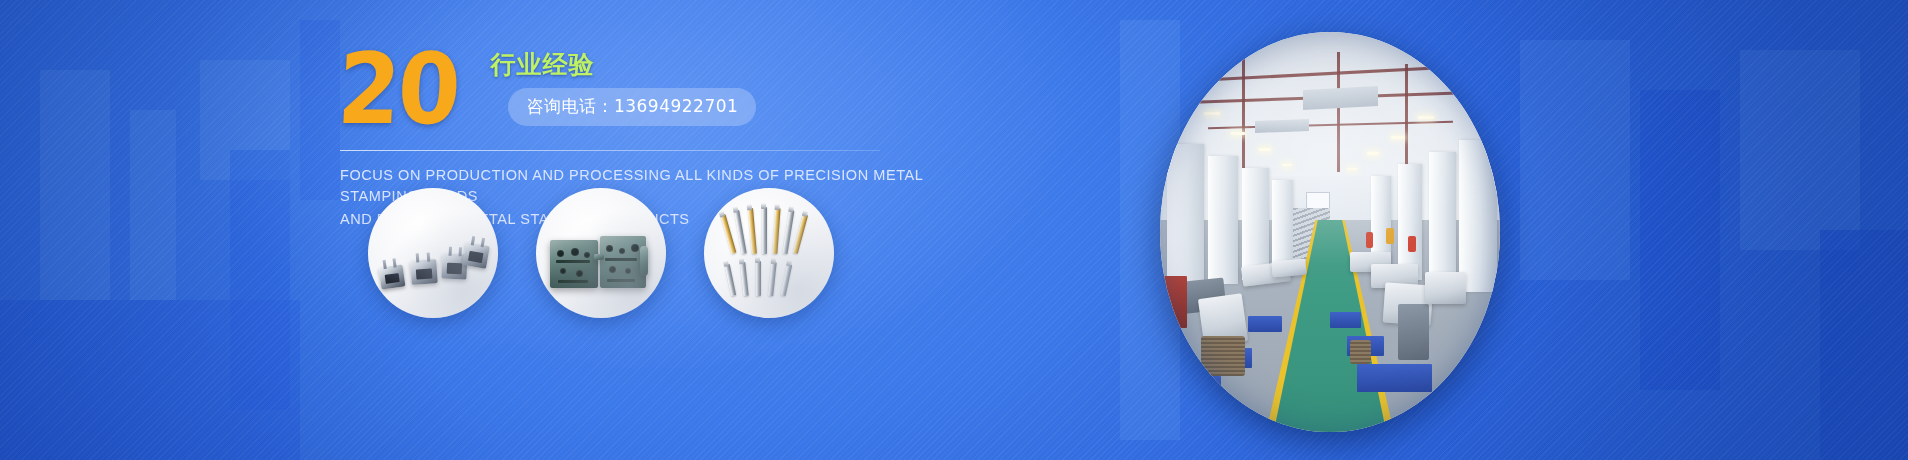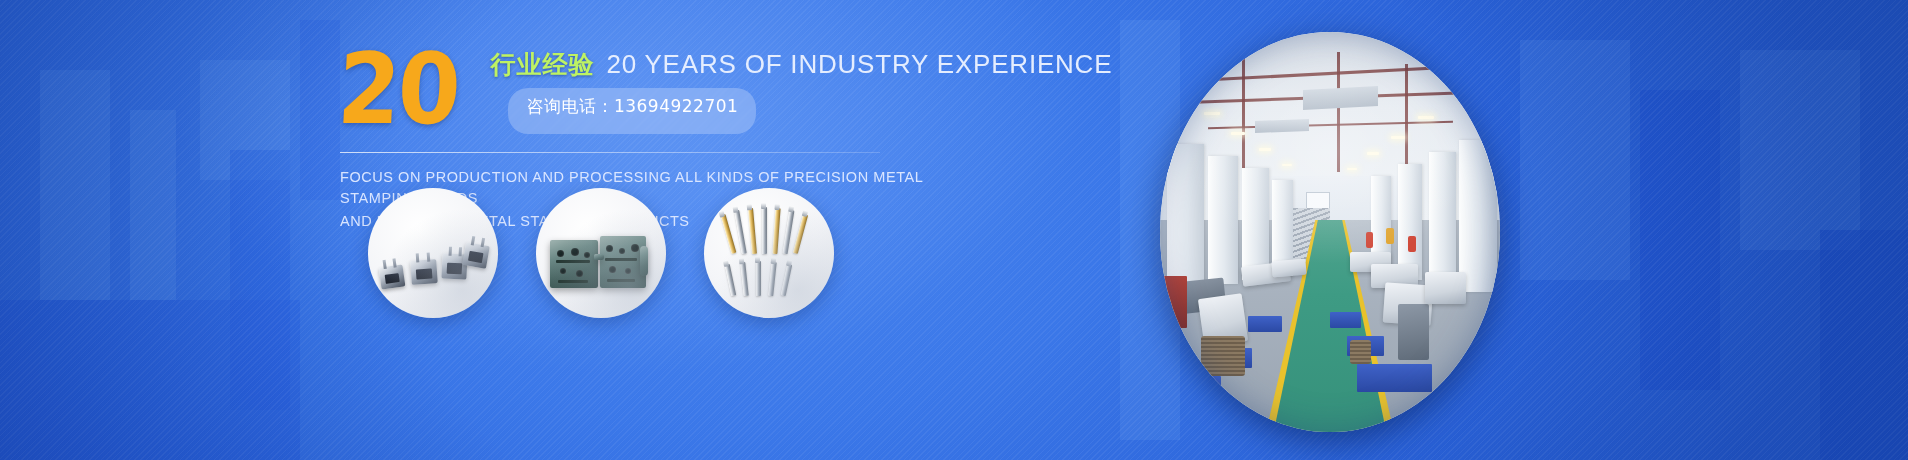--- a/index.html
+++ b/index.html
@@ -94,21 +94,21 @@
     font-weight:bold;
     font-size:38px;
     color:#ffffff;
     letter-spacing:2px;
     text-shadow:0 2px 5px rgba(10,35,95,.45);
   }
   .phone-pill {
     margin-left:18px;
     background:rgba(255,255,255,0.24);
     border-radius:20px;
-    padding:7px 18px 16px;
+    padding:7px 18px 8px;
     display:flex; align-items:center;
     backdrop-filter:blur(1px);
   }
   .phone-pill span {
     font-family:"DejaVu Sans","Liberation Sans", sans-serif;
     font-size:17px;
     color:#ffffff;
     letter-spacing:.5px;
     white-space:nowrap;
   }
@@ -340,21 +340,20 @@
   <div class="bg-vignette"></div>
 
   <div class="textblock">
     <div class="headrow">
 
       <div class="big20">20</div>
 
       <div class="titles">
         <div class="line1">
           <div class="cn-small">行业经验</div>
-          <div class="en-head">20 YEARS OF INDUSTRY EXPERIENCE</div>
         </div>
 
         <div class="line2">
           <div class="phone-pill">
             <span>咨询电话：13694922701</span>
           </div>
         </div>
       </div>
     </div>
 

